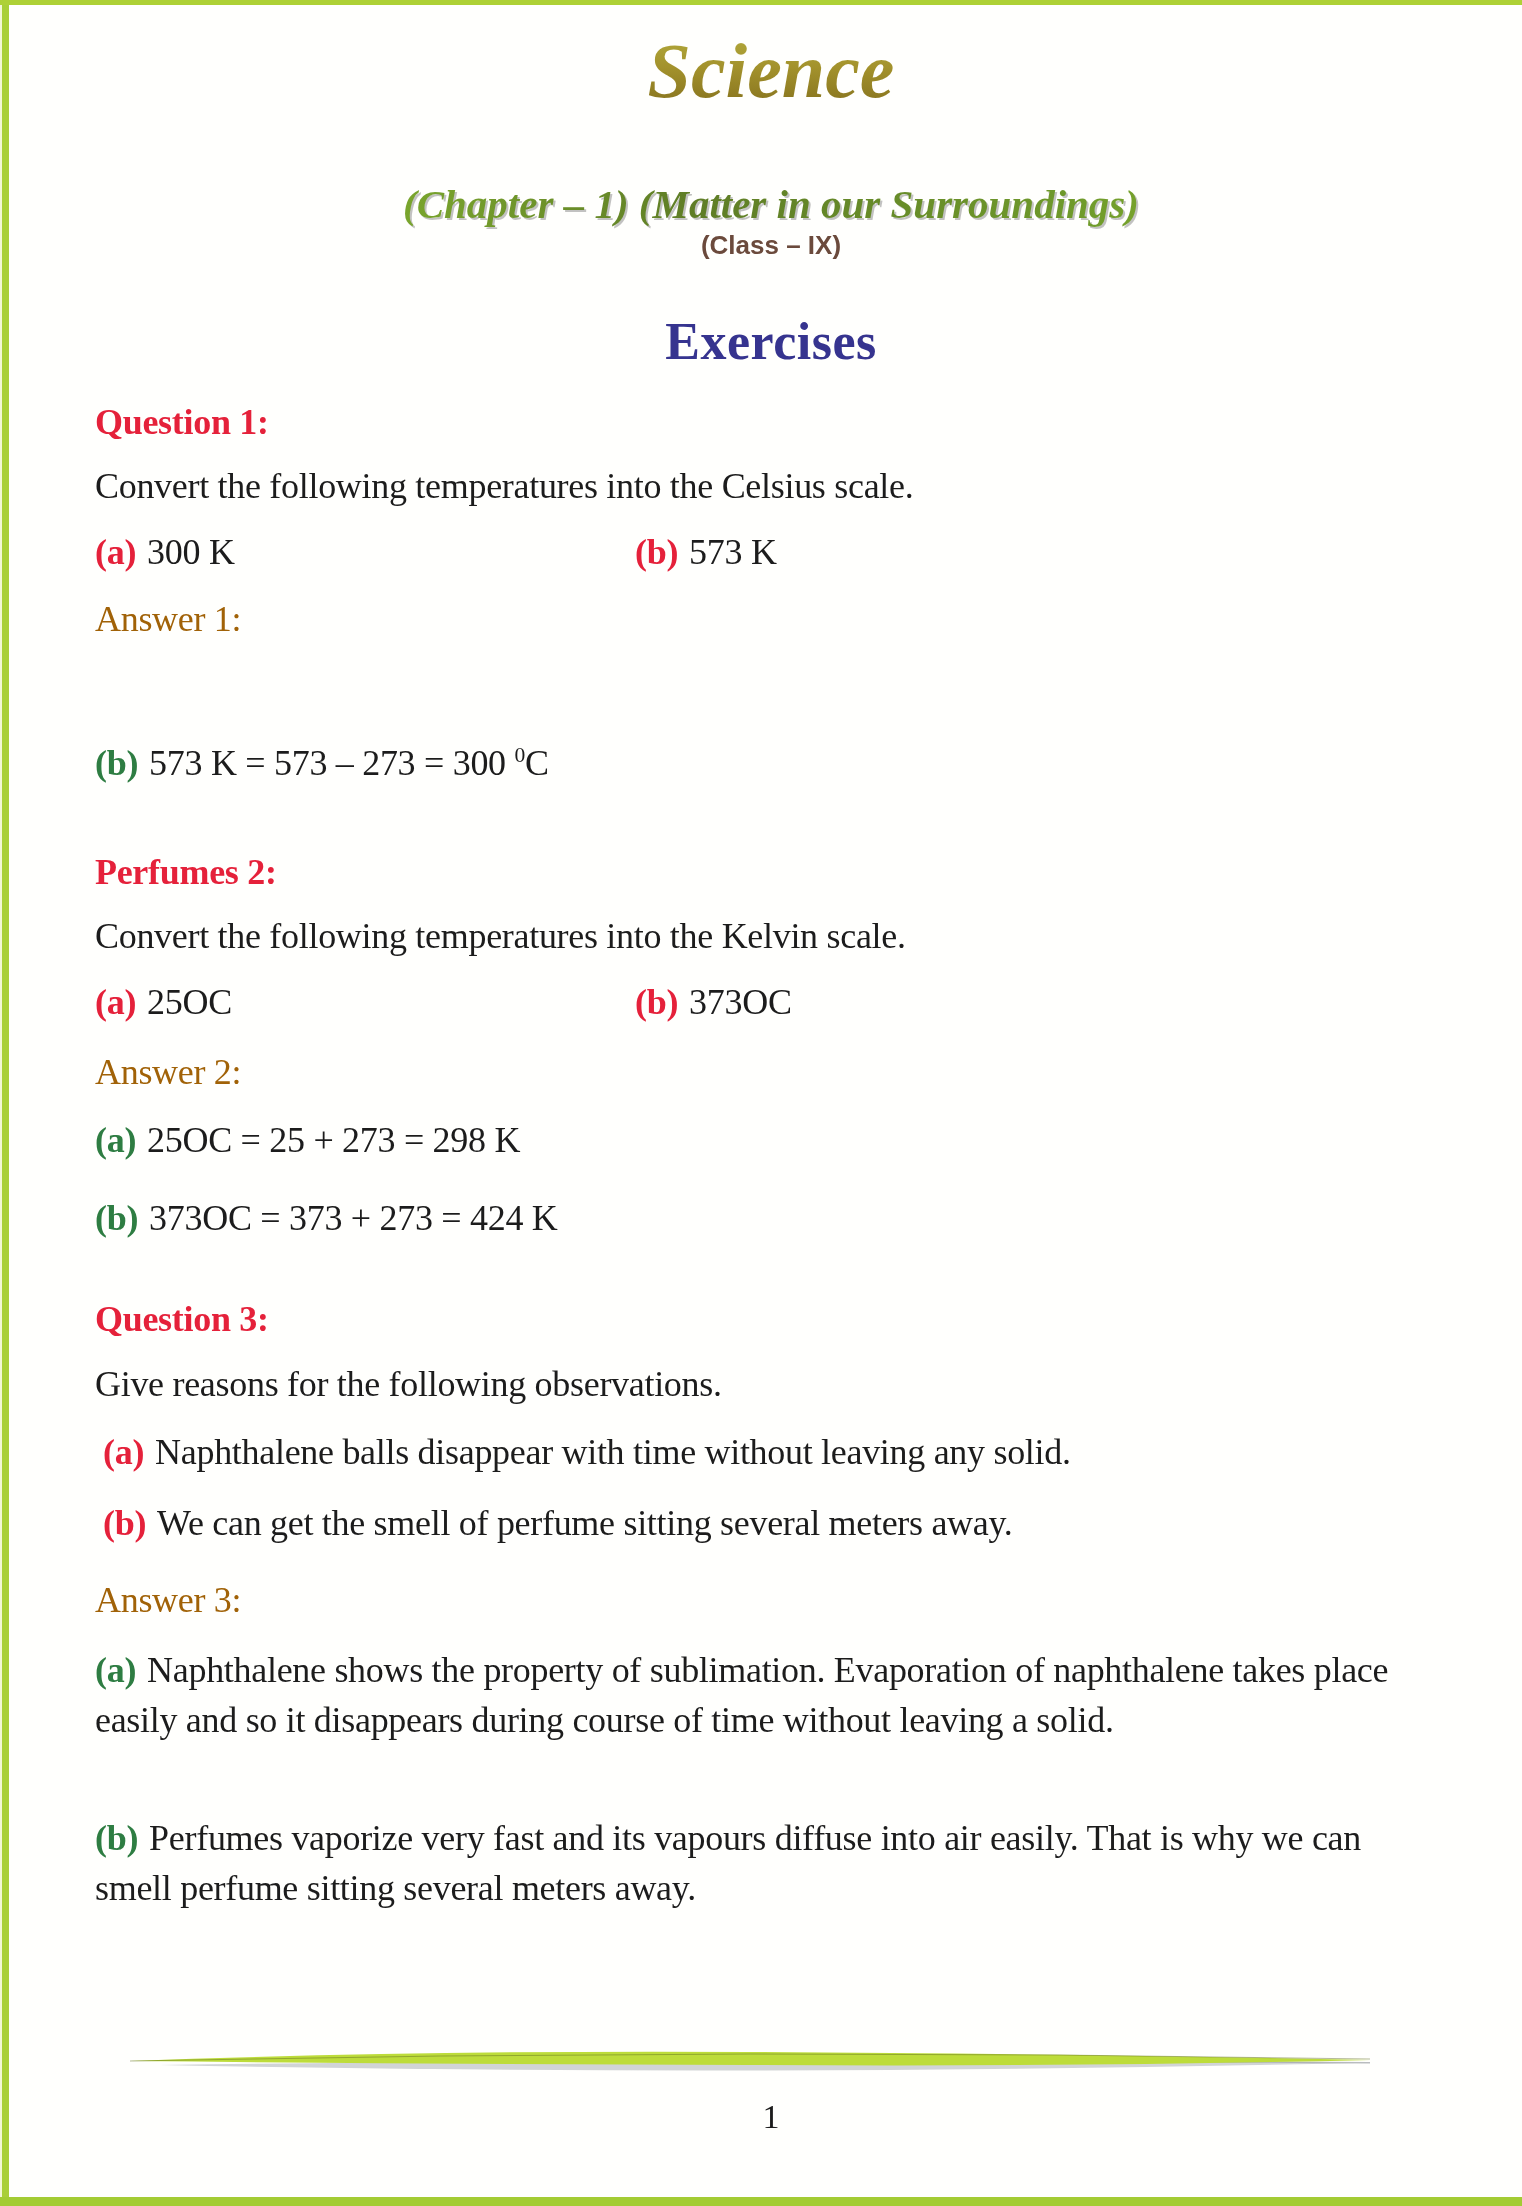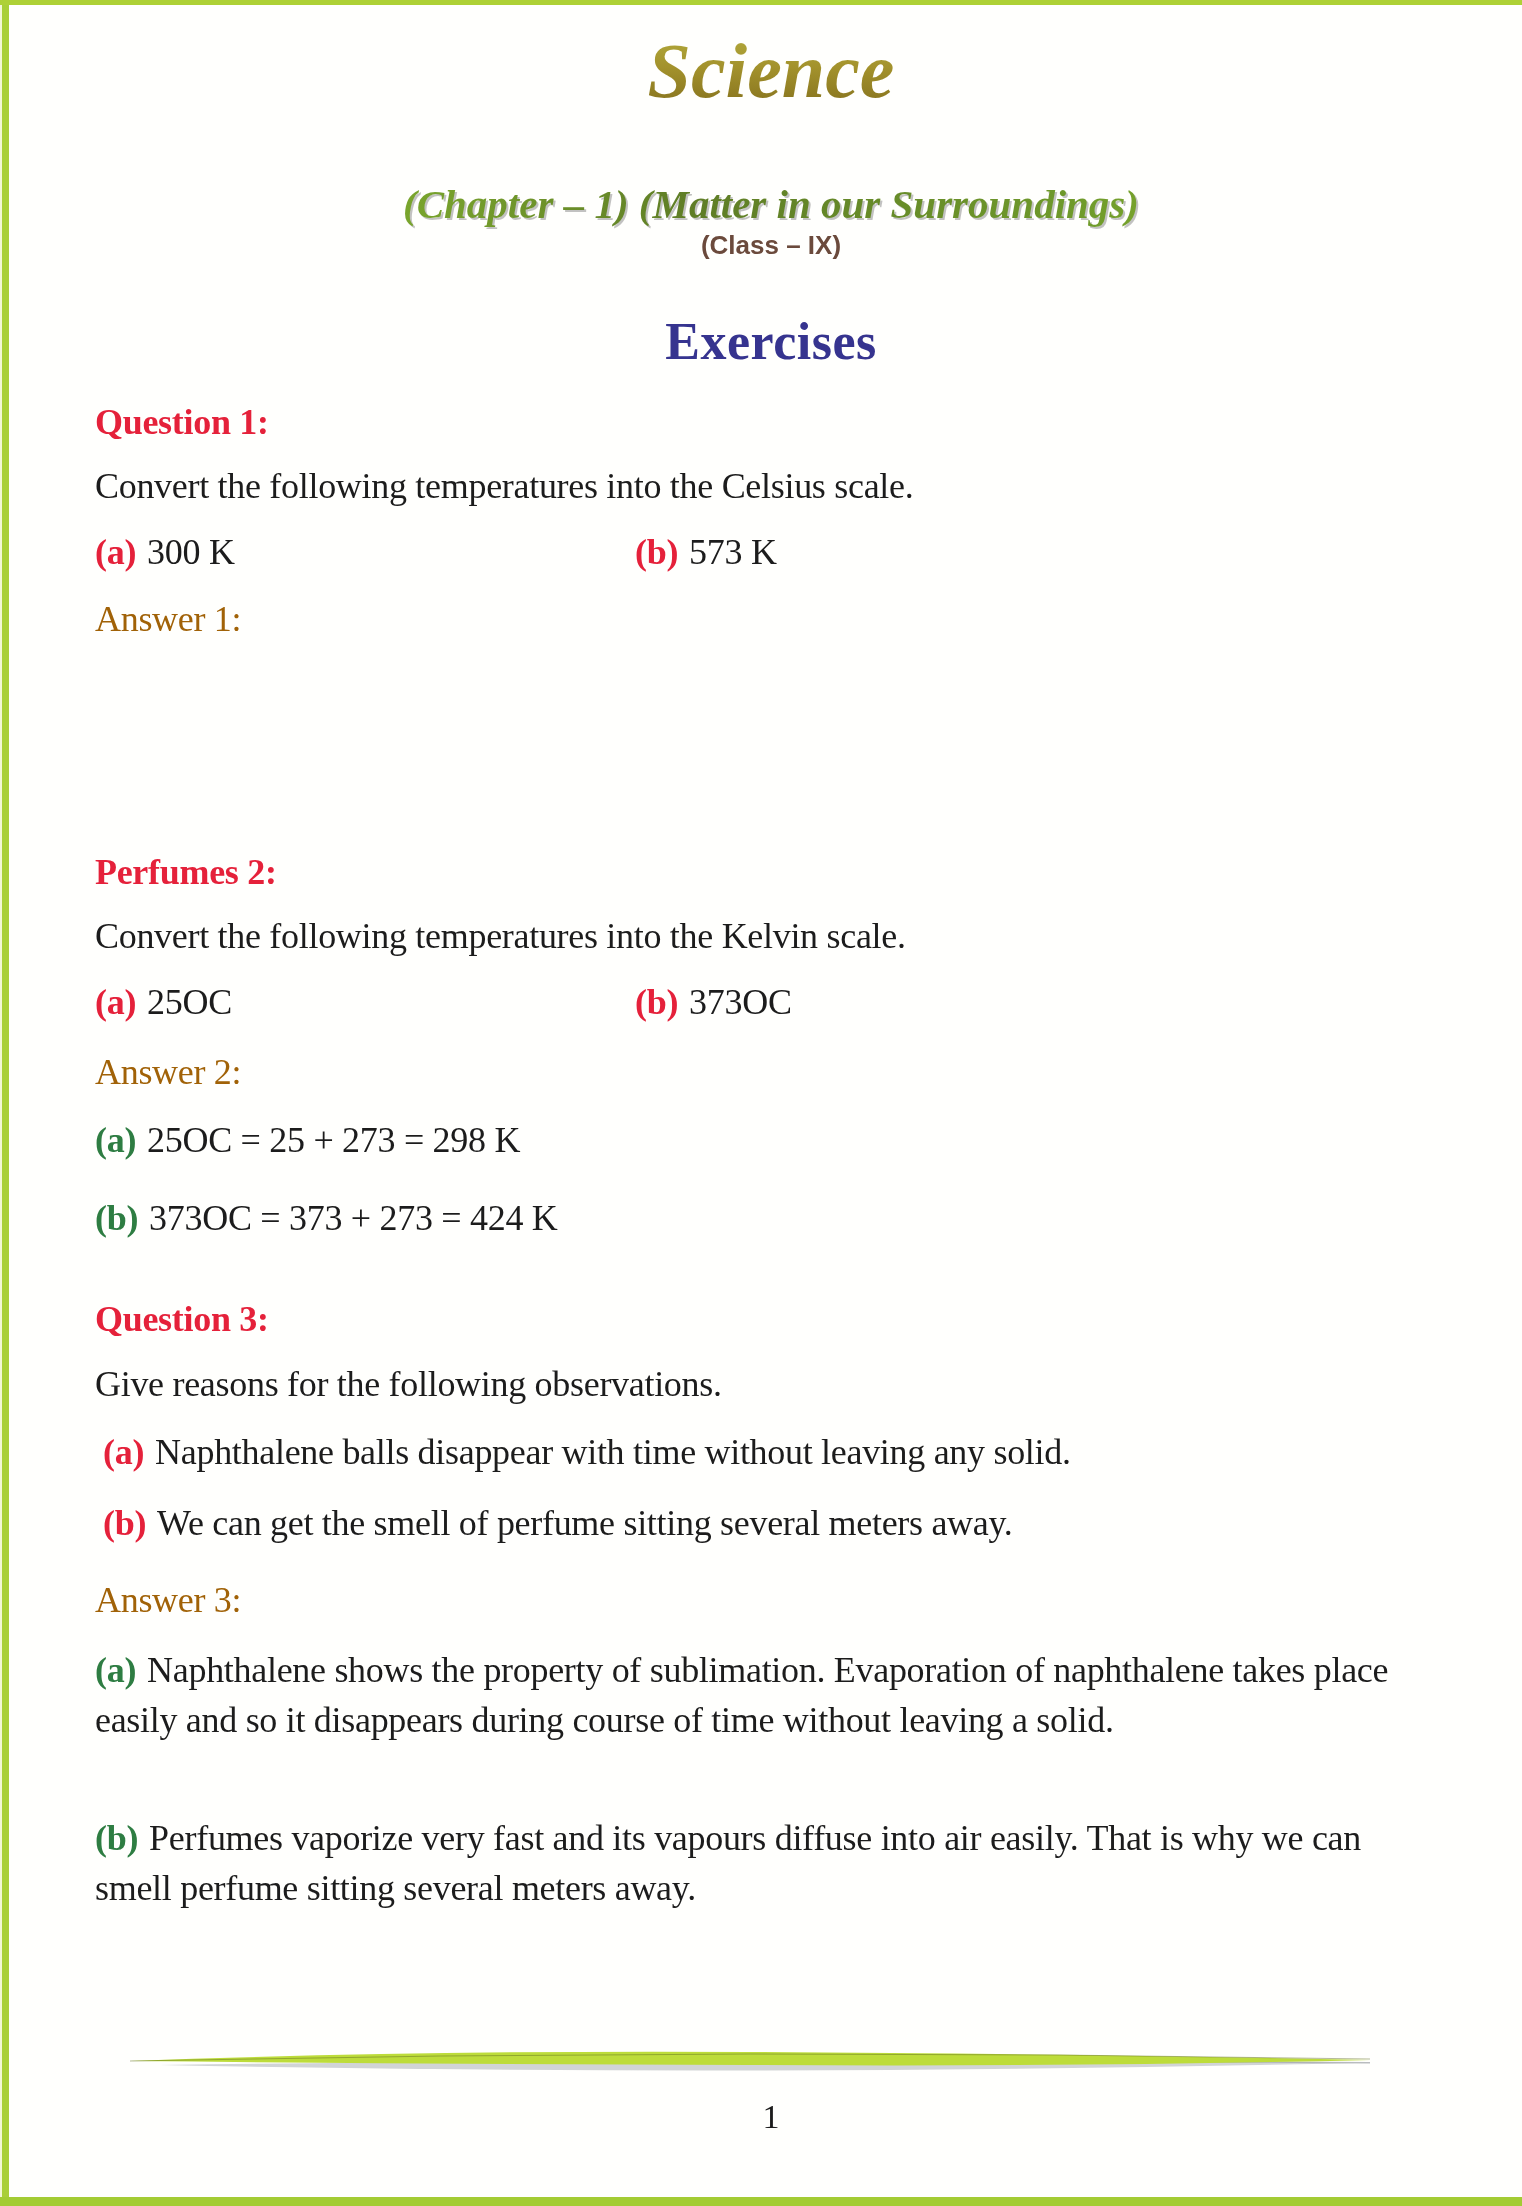--- a/index.html
+++ b/index.html
@@ -75,20 +75,23 @@
   <div class="abs center chapter-line">(Chapter – 1) (Matter in our Surroundings)</div>
   <div class="abs center class-line">(Class – IX)</div>
   <div class="abs center section-heading">Exercises</div>
 
   <div class="abs line qhead" style="top:400px">Question 1:</div>
   <div class="abs line" style="top:464px">Convert the following temperatures into the Celsius scale.</div>
   <div class="abs line optrow" style="top:530px">
     <span class="cell-a"><span class="lbl red">(a)</span><span>300 K</span></span><span><span class="lbl red">(b)</span><span>573 K</span></span>
   </div>
   <div class="abs line ahead" style="top:597px">Answer 1:</div>
+  <div class="abs line" style="top:741px">
+    <span class="lbl green">(b)</span><span>573 K = 573 – 273 = 300 </span><sup>0</sup><span>C</span>
+  </div>
 
   <div class="abs line qhead" style="top:850px">Perfumes 2:</div>
   <div class="abs line" style="top:914px">Convert the following temperatures into the Kelvin scale.</div>
   <div class="abs line optrow" style="top:980px">
     <span class="cell-a"><span class="lbl red">(a)</span><span>25OC</span></span><span><span class="lbl red">(b)</span><span>373OC</span></span>
   </div>
   <div class="abs line ahead" style="top:1050px">Answer 2:</div>
   <div class="abs line" style="top:1118px">
     <span class="lbl green">(a)</span><span>25OC = 25 + 273 = 298 K</span><sup></sup><span></span>
   </div>

